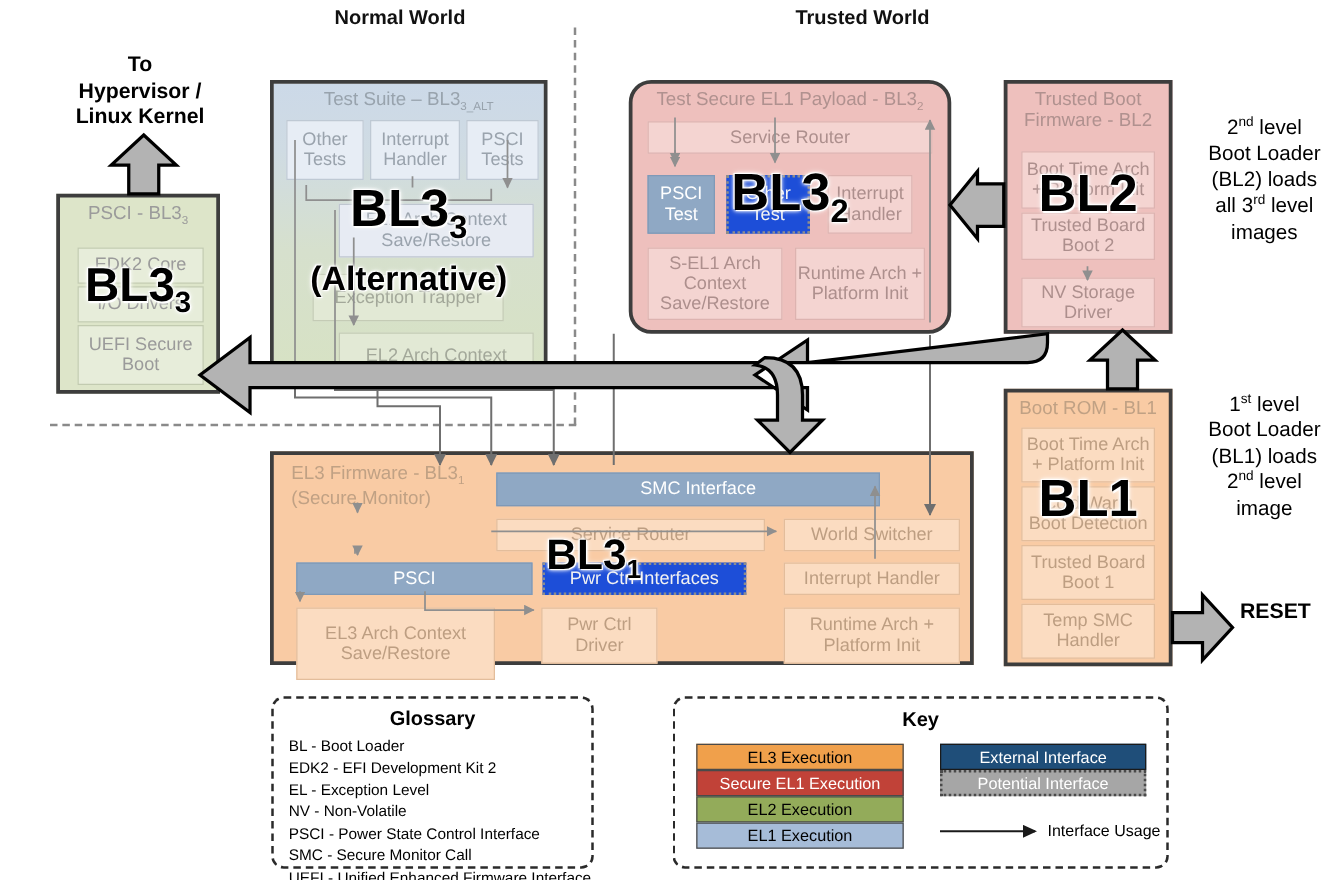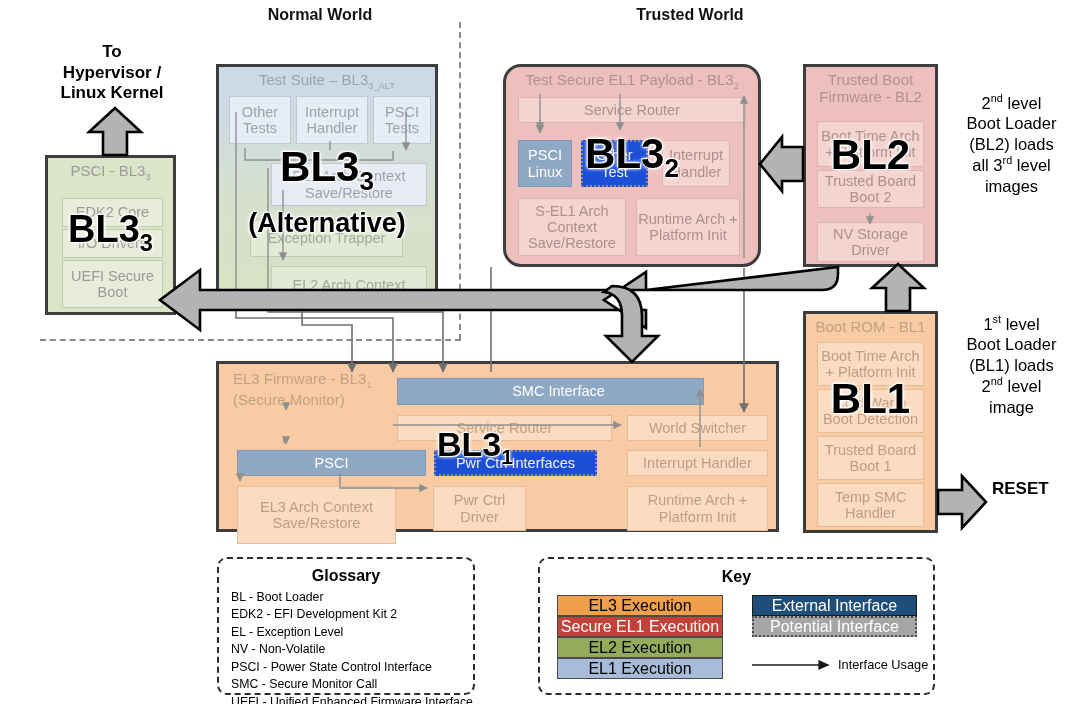--- a/index.html
+++ b/index.html
@@ -55,21 +55,21 @@
   
   .annot{font-size:16.5px;text-align:center;line-height:1.25;color:#000;}
   sup{font-size:.66em;vertical-align:super;}
 
   
   .panel{border:2px dashed #2a2a2a;border-radius:10px;background:#fff;}
   .panel-ttl{font-weight:bold;font-size:16px;text-align:center;}
   .gloss-line{font-size:12.3px;line-height:1.42;color:#000;}
 
   .key-row{display:flex;align-items:center;justify-content:center;
-           font-size:16px;height:21px;box-sizing:border-box;}
+           font-size:13px;height:21px;box-sizing:border-box;}
   .k-el3{background:#f0a04b;border:1px solid #4a4a4a;}
   .k-sel1{background:#c14238;border:1px solid #4a4a4a;color:#fff;}
   .k-el2{background:#93ab5a;border:1px solid #4a4a4a;}
   .k-el1{background:#a6bcd8;border:1px solid #4a4a4a;}
   .k-ext{background:#1f4e79;border:1px solid #1a1a1a;color:#fff;}
   .k-pot{background:#a6a6a6;border:2px dotted #4a4a4a;color:#fff;}
 
   .reset-lbl{font-weight:bold;font-size:17px;}
 
   svg{position:absolute;left:0;top:0;overflow:visible;}
@@ -144,21 +144,21 @@
 <div class="abs bl-label" style="left:216px;top:143px;width:222px;font-size:42px;">
   <span>BL3</span><span class="bl-sub">3</span>
 </div>
 <div class="abs bl-label" style="left:216px;top:208px;width:222px;font-size:27px;">(Alternative)</div>
 
 <div class="abs module c-salmon" style="left:503px;top:64px;width:258px;height:203px;border-radius:18px;">
   <div class="module-title c-salmon-ttl">
     <span>Test Secure EL1 Payload - BL3</span><span class="bl-sub">2</span>
   </div>
   <div class="abs sub c-salmon-sub" style="left:12px;top:30px;width:228px;height:26px;">Service Router</div>
-  <div class="abs sub c-ext" style="left:12px;top:73px;width:54px;height:47px;">PSCI Linux</div>
+  <div class="abs sub c-ext" style="left:12px;top:73px;width:54px;height:47px;">PSCI Test</div>
   <div class="abs sub c-pot" style="left:75px;top:73px;width:67px;height:47px;">Other Test</div>
   <div class="abs sub c-salmon-sub" style="left:156px;top:73px;width:68px;height:47px;">Interrupt Handler</div>
   <div class="abs sub c-salmon-sub" style="left:12px;top:131px;width:108px;height:58px;">S-EL1 Arch Context Save/Restore</div>
   <div class="abs sub c-salmon-sub" style="left:130px;top:131px;width:104px;height:58px;">Runtime Arch + Platform Init</div>
 </div>
 
 <svg width="1070" height="704" style="pointer-events:none;">
   <path class="thin-arrow2" d="M540,120 L540,133" marker-end="url(#ah)"></path>
   <path class="thin-arrow2" d="M540,94 L540,130" marker-end="url(#ah)"></path>
   <path class="thin-arrow2" d="M620,94 L620,130" marker-end="url(#ah)"></path>

